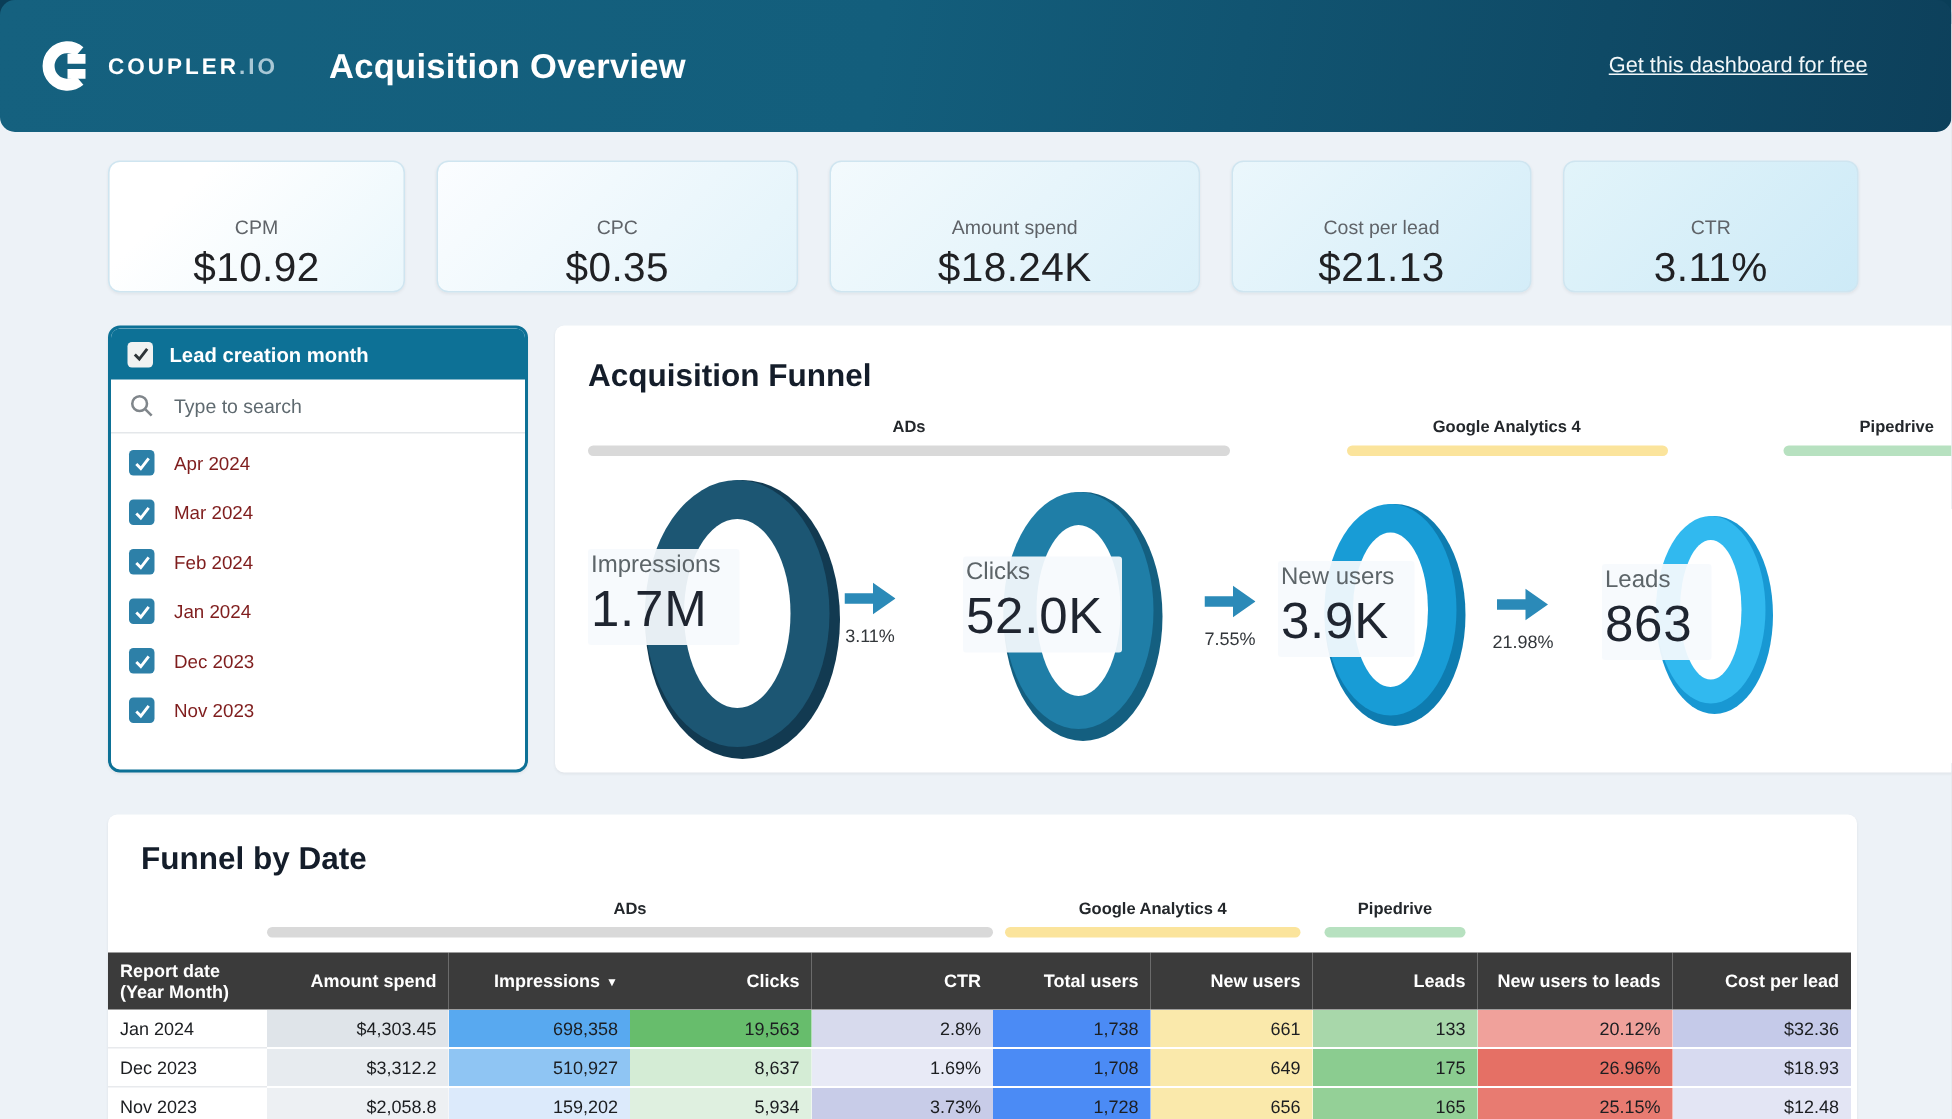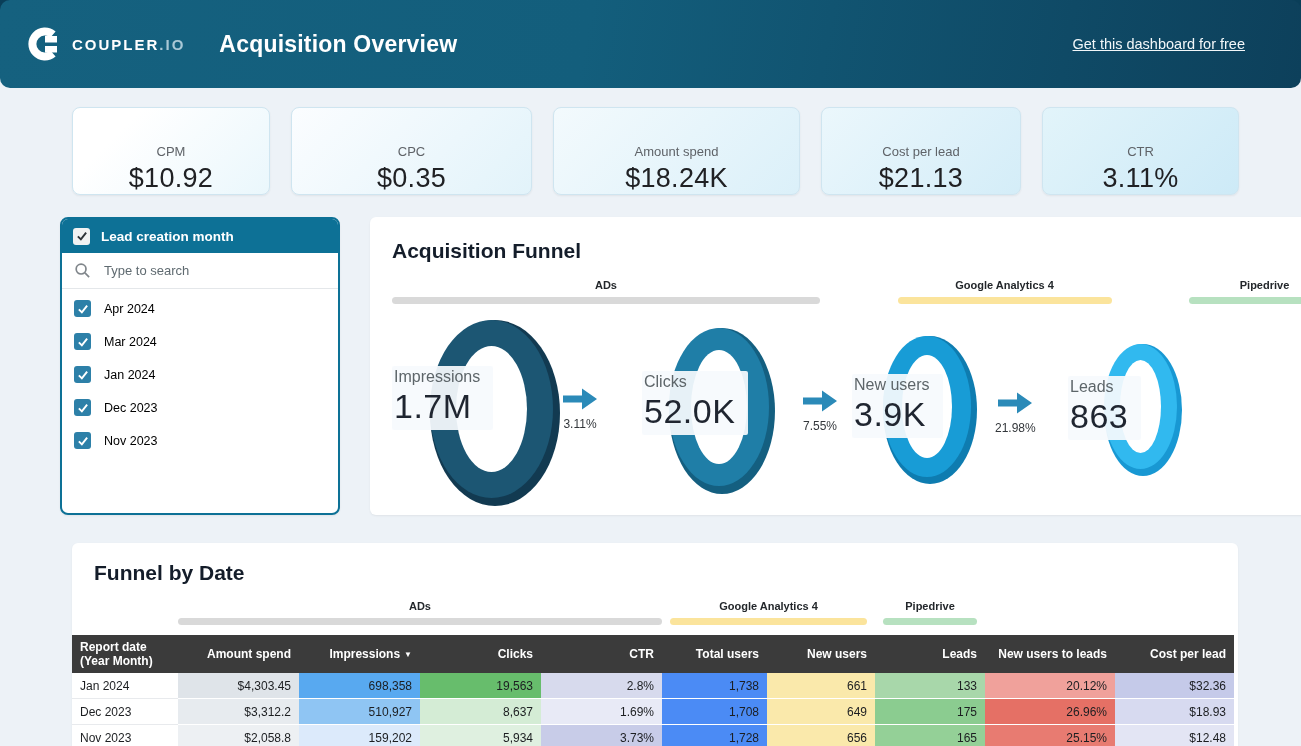--- a/index.html
+++ b/index.html
@@ -21,34 +21,34 @@
        display:flex;flex-direction:column;align-items:center;justify-content:flex-end;
        box-shadow:0 1px 2px rgba(60,64,67,.08);}
   .kpi:nth-child(1){width:198px;background:linear-gradient(135deg,#ffffff 25%,#eaf7fc);}
   .kpi:nth-child(2){width:241px;background:linear-gradient(135deg,#fbfdff,#e2f3fa);}
   .kpi:nth-child(3){width:247px;background:linear-gradient(135deg,#f3fafd,#dbf0f9);}
   .kpi:nth-child(4){width:200px;background:linear-gradient(135deg,#ebf7fc,#d4edf8);}
   .kpi:nth-child(5){width:197px;background:linear-gradient(135deg,#e2f4fa,#cdeaf7);}
   .kpi .k-label{font-size:13px;color:#5f6368;}
   .kpi .k-value{font-size:27px;color:#202124;font-weight:500;margin-top:4px;letter-spacing:.3px;}
   
-  .filter-card{position:absolute;top:217px;left:60px;width:280px;height:298px;background:#fff;
+  .filter-card{position:absolute;top:217px;left:72px;width:280px;height:298px;background:#fff;
                border:2px solid #0d7196;border-radius:8px;box-sizing:border-box;overflow:hidden;
                box-shadow:0 1px 2px rgba(60,64,67,.08);}
   .filter-head{height:34px;background:#0d7196;display:flex;align-items:center;gap:11px;padding-left:11px;}
   .filter-head .f-title{color:#fff;font-size:13.5px;font-weight:bold;}
   .cb{width:17px;height:17px;border-radius:3px;display:flex;align-items:center;justify-content:center;flex:none;cursor:pointer;}
   .cb.light{background:#f1f2f2;}
   .cb.teal{background:#2d80a8;}
   .search-row{height:35px;display:flex;align-items:center;gap:11px;padding-left:12px;border-bottom:1px solid #e4e7ea;}
   .search-row input{border:none;outline:none;font-size:13px;color:#444;width:190px;font-family:inherit;background:transparent;}
   .search-row input::placeholder{color:#5f6a70;}
   .opt-list{padding-top:3px;}
   .opt{height:33px;display:flex;align-items:center;gap:13px;padding-left:12px;cursor:pointer;}
-  .opt .o-label{font-size:12.5px;color:#000000;}
+  .opt .o-label{font-size:12.5px;color:#7f1d1d;}
   
   .card{background:#fff;border-radius:6px;box-shadow:0 1px 2px rgba(60,64,67,.08);}
   .funnel-card{position:absolute;top:217px;left:370px;width:992px;height:298px;box-sizing:border-box;
                padding:22px 22px 0 22px;}
   .card-title{font-size:21px;font-weight:bold;color:#141d2a;}
   .sources{display:flex;justify-content:space-between;margin-top:16px;}
   .src .slabel{text-align:center;font-size:11px;font-weight:bold;color:#23272b;}
   .sbar{height:7px;border-radius:4px;margin-top:6px;}
   .fs1{width:428px;}.fs2{width:214px;}.fs3{width:151px;}
   .funnel-body{position:relative;height:214px;margin-top:4px;}
@@ -157,20 +157,28 @@
           </span>
         <span class="o-label">Apr 2024</span>
       </div>
       <div class="opt">
         <span class="cb teal">
             <svg width="12" height="12" viewBox="0 0 16 16">
               <polyline points="2.5,8.5 6.5,12.5 13.5,3.5" stroke="#ffffff" stroke-width="2.6" fill="none"></polyline>
             </svg>
           </span>
         <span class="o-label">Mar 2024</span>
+      </div>
+      <div class="opt">
+        <span class="cb teal">
+            <svg width="12" height="12" viewBox="0 0 16 16">
+              <polyline points="2.5,8.5 6.5,12.5 13.5,3.5" stroke="#ffffff" stroke-width="2.6" fill="none"></polyline>
+            </svg>
+          </span>
+        <span class="o-label">Feb 2024</span>
       </div>
       <div class="opt">
         <span class="cb teal">
             <svg width="12" height="12" viewBox="0 0 16 16">
               <polyline points="2.5,8.5 6.5,12.5 13.5,3.5" stroke="#ffffff" stroke-width="2.6" fill="none"></polyline>
             </svg>
           </span>
         <span class="o-label">Jan 2024</span>
       </div>
       <div class="opt">

